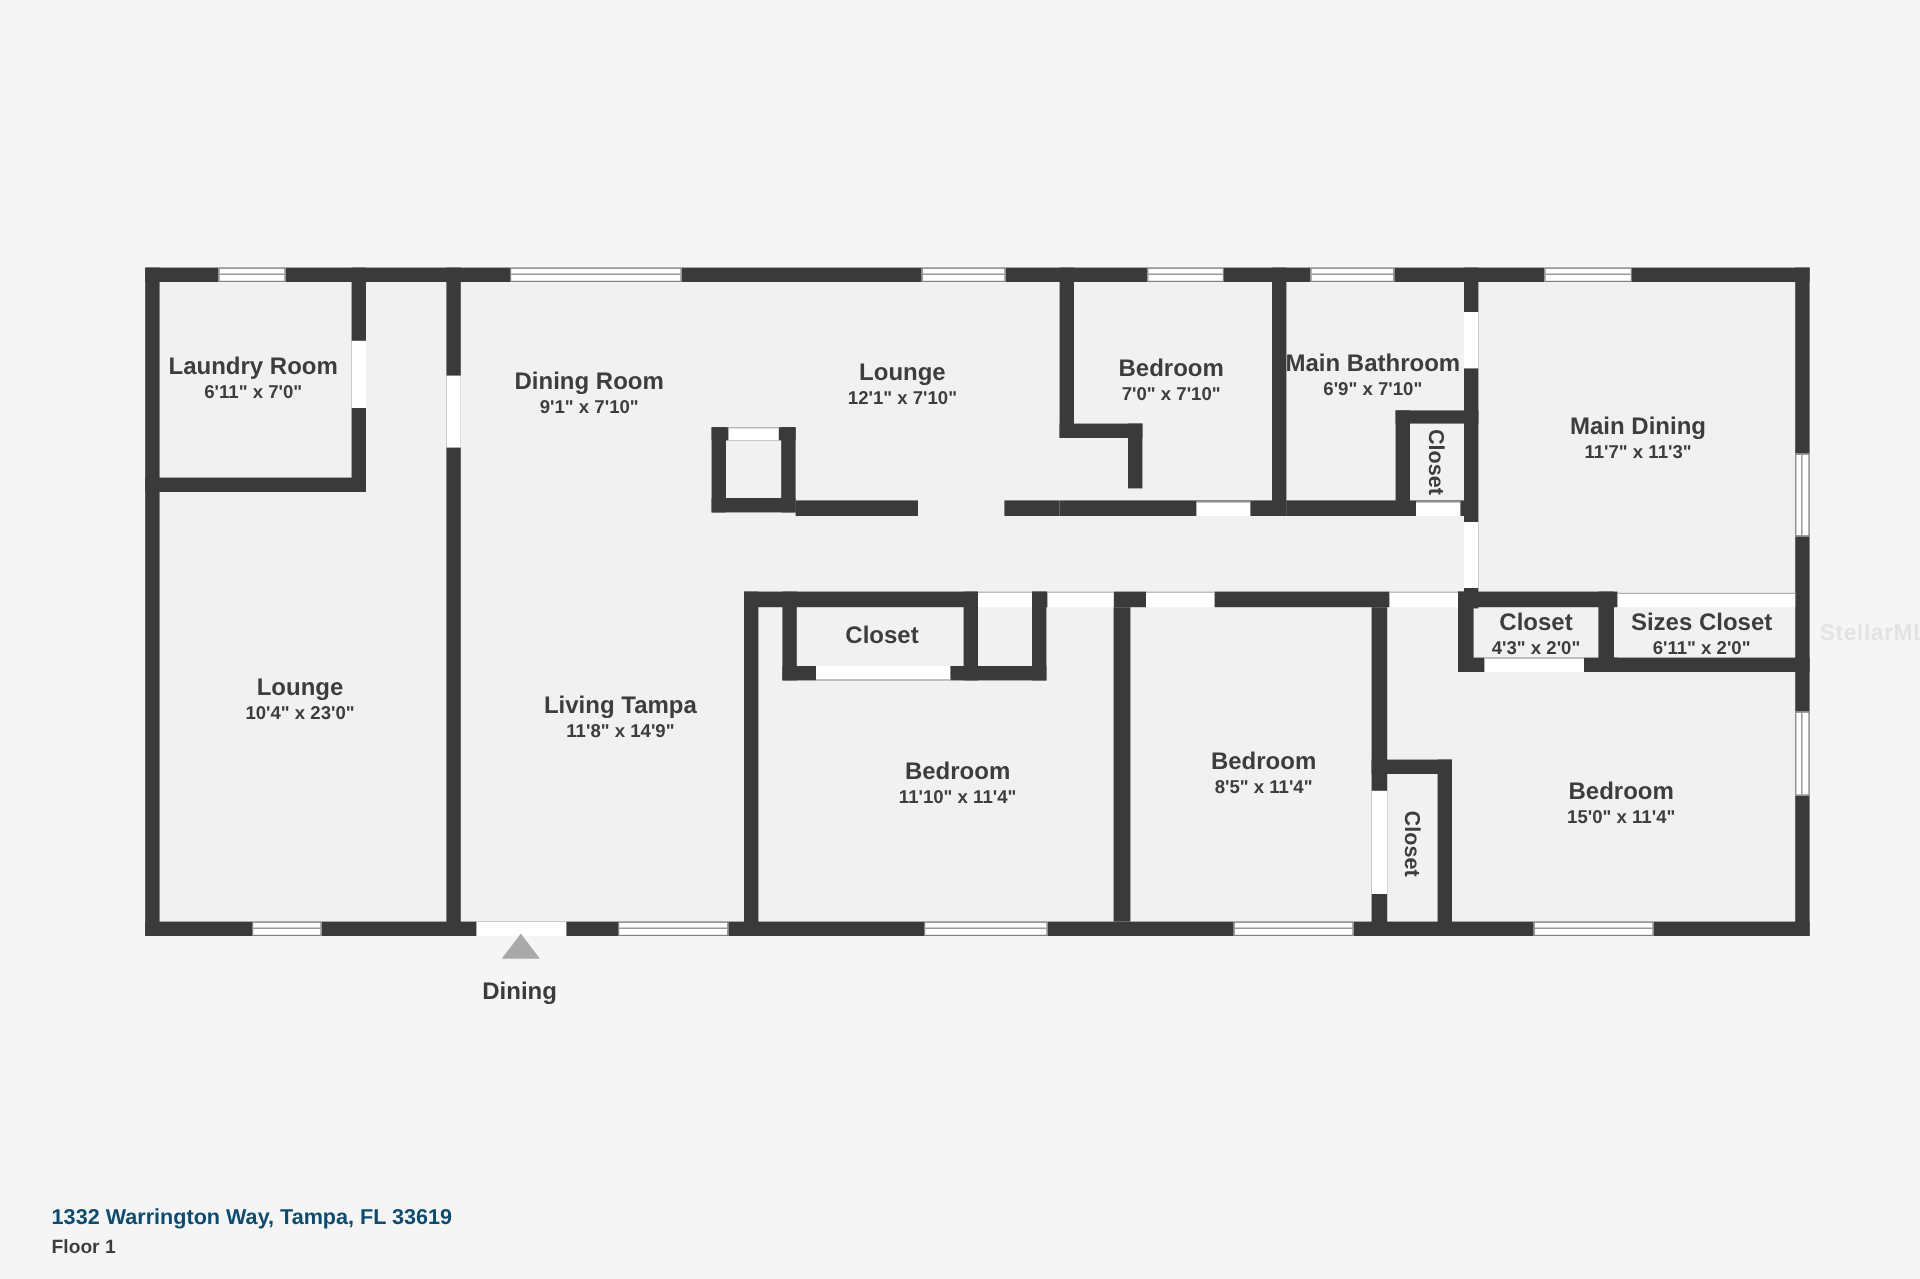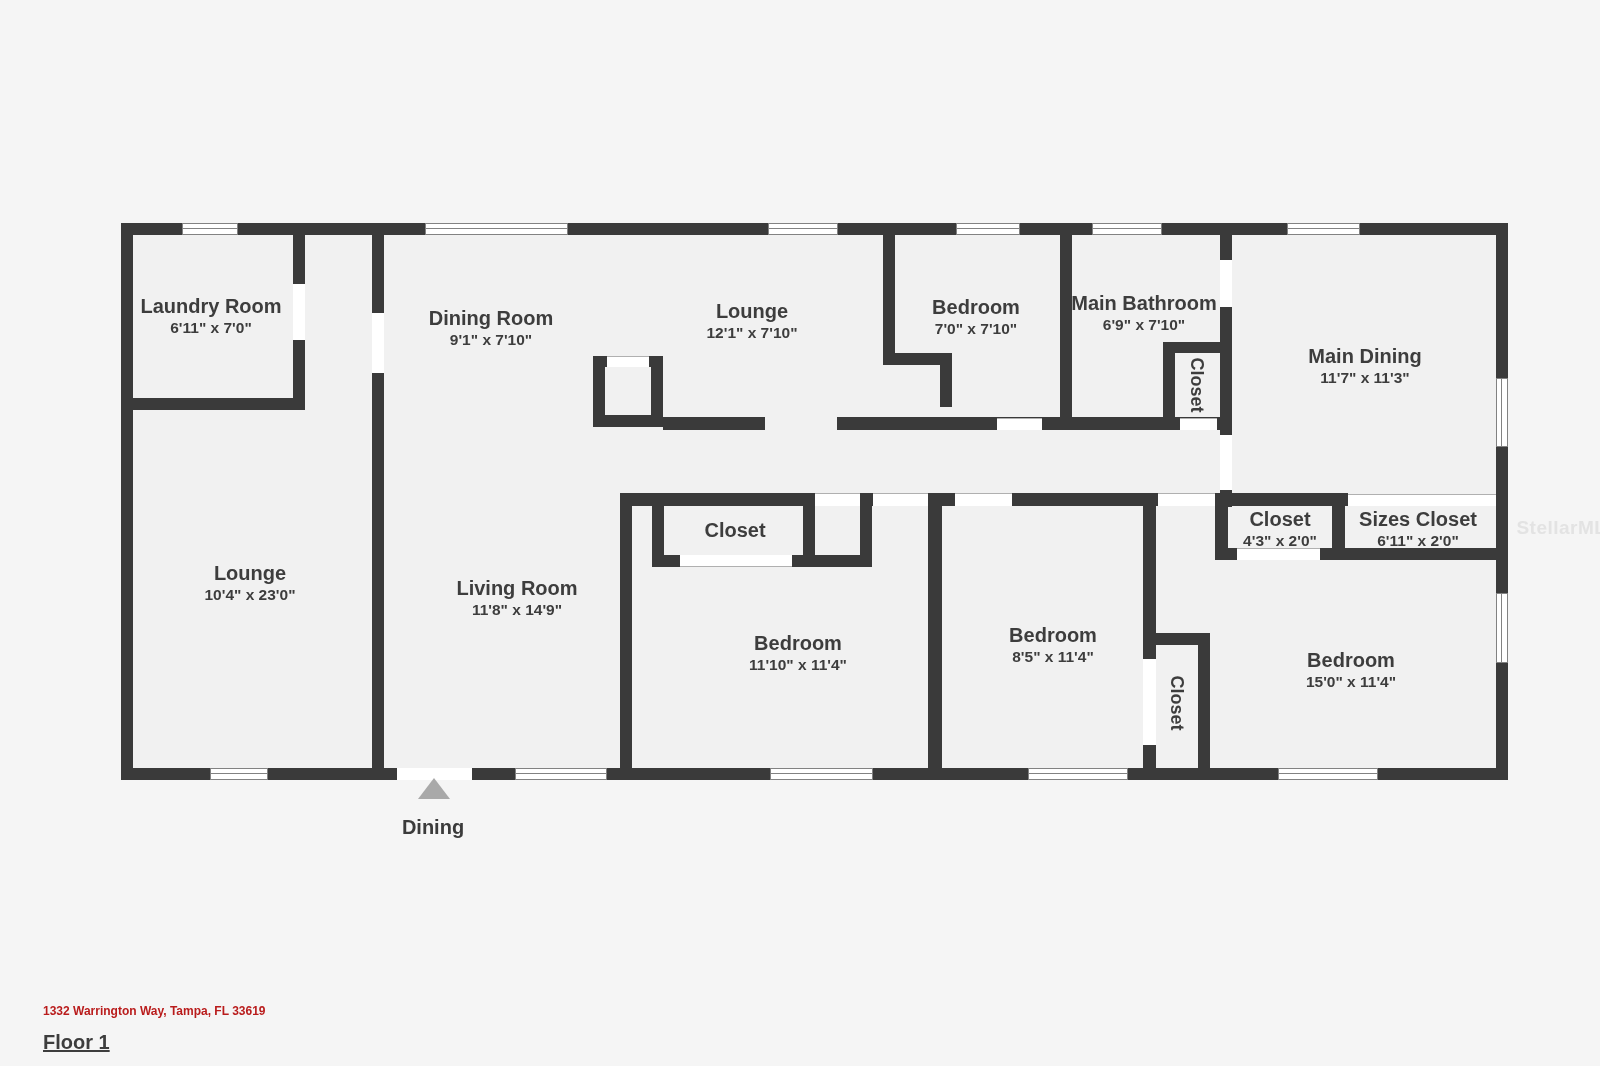--- a/index.html
+++ b/index.html
@@ -22,22 +22,22 @@
   .room-label.vertical{transform:translate(-50%,-50%) rotate(90deg);}
   .rname{font-size:20px;font-weight:700;line-height:24px;color:#3d3d3d;}
   .rdims{font-size:15.5px;font-weight:700;line-height:20px;color:#3d3d3d;}
   .entry-arrow{position:absolute;left:403px;top:778px;width:0;height:0;
     border-left:16px solid transparent;border-right:16px solid transparent;
     border-bottom:21px solid #a9a9a9;}
   .entry-label{position:absolute;left:418px;top:827px;transform:translate(-50%,-50%);
     font-size:20px;font-weight:700;color:#3b3b3b;}
   .watermark{position:absolute;left:1553px;top:528px;transform:translate(-50%,-50%);
     font-size:19px;font-weight:700;color:#e3e3e3;letter-spacing:0.5px;}
-  .addr{position:absolute;left:28px;top:1004px;font-size:12px;font-weight:700;color:#b91c1c;}
-  .floor-label{position:absolute;left:28px;top:1031px;font-size:20px;font-weight:700;color:#3d3d3d;text-decoration:underline;}
+  .addr{position:absolute;left:28px;top:1004px;font-size:18px;font-weight:700;color:#0c4a6e;}
+  .floor-label{position:absolute;left:28px;top:1031px;font-size:16px;font-weight:700;color:#3d3d3d;}
   .disclaimer{position:absolute;left:50%;transform:translateX(-50%);top:1046px;
     font-size:12px;font-weight:700;color:#4f4f4f;}
 </style>
 </head>
 <body>
 
 <div id="stage">
 
   <div class="floor"></div>
 
@@ -136,21 +136,21 @@
   </div>
   <div class="room-label" style="left:1350px;top:366px">
     <div class="rname">Main Dining</div>
     <div class="rdims">11'7" x 11'3"</div>
   </div>
   <div class="room-label" style="left:235px;top:583px">
     <div class="rname">Lounge</div>
     <div class="rdims">10'4" x 23'0"</div>
   </div>
   <div class="room-label" style="left:502px;top:598px">
-    <div class="rname">Living Room</div>
+    <div class="rname">Living Tampa</div>
     <div class="rdims">11'8" x 14'9"</div>
   </div>
   <div class="room-label" style="left:720px;top:530px">
     <div class="rname">Closet</div>
   </div>
   <div class="room-label" style="left:783px;top:653px">
     <div class="rname">Bedroom</div>
     <div class="rdims">11'10" x 11'4"</div>
   </div>
   <div class="room-label" style="left:1038px;top:645px">

